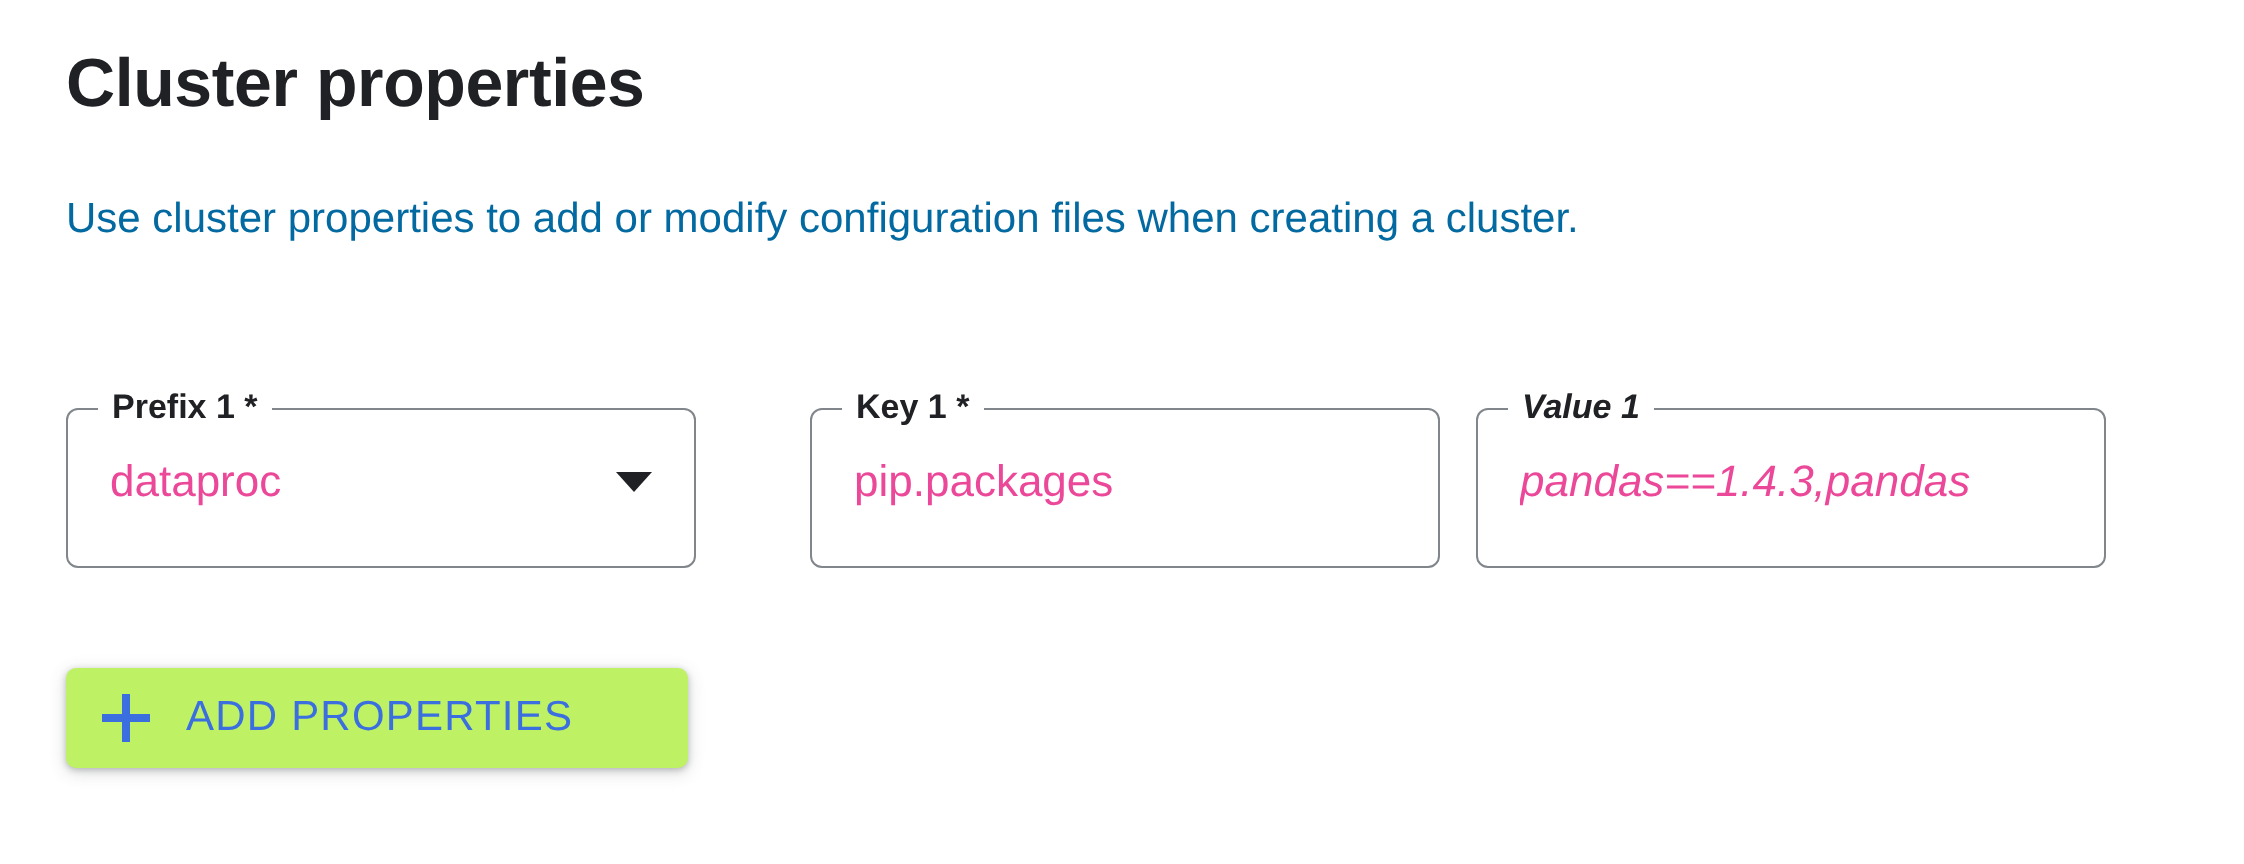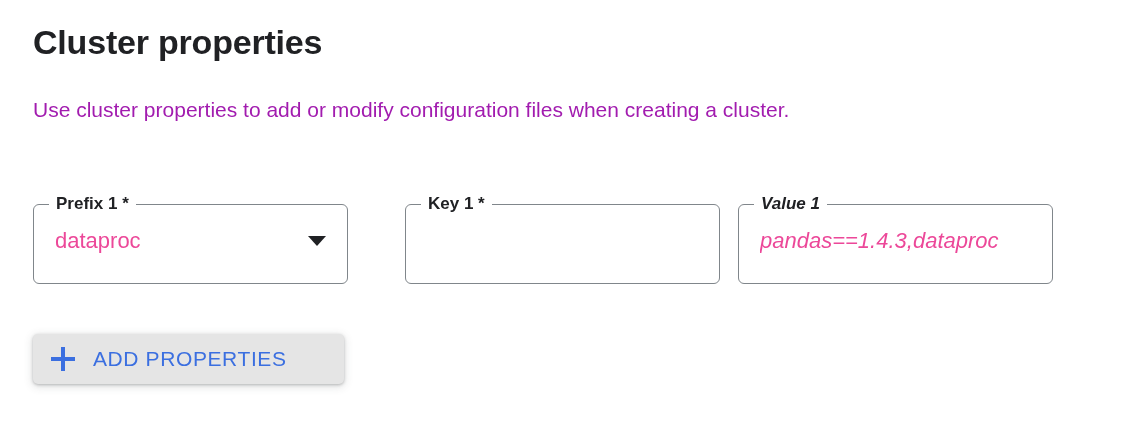--- a/index.html
+++ b/index.html
@@ -34,21 +34,21 @@
     white-space: nowrap;
   }
 
   .page-desc {
     position: absolute;
     left: 33px;
     top: 96px;
     font-size: 21px;
     line-height: 28px;
     font-weight: 400;
-    color: #a21caf;
+    color: #0369a1;
     white-space: nowrap;
   }
 
   
   .field-row {
     position: absolute;
     left: 33px;
     top: 204px;
     width: 1060px;
     height: 80px;
@@ -133,21 +133,21 @@
   
   .add-button {
     position: absolute;
     left: 33px;
     top: 334px;
     width: 311px;
     height: 50px;
     box-sizing: border-box;
     display: flex;
     align-items: center;
-    background: #e5e5e5;
+    background: #bef264;
     border: none;
     border-radius: 5px;
     box-shadow: 0 1px 3px rgba(60,64,67,0.30), 0 2px 8px 1px rgba(60,64,67,0.15);
     padding: 0 18px;
     cursor: pointer;
     font-family: "Liberation Sans", sans-serif;
   }
   .add-button-icon {
     position: relative;
     width: 24px;
@@ -194,28 +194,29 @@
       <div class="field-label">Prefix 1 *</div>
       <div class="field-value">dataproc</div>
       <div class="select-arrow"></div>
     </div>
 
     <div class="field col-2">
       <fieldset class="field-outline">
         <legend class="field-notch">Key 1 *</legend>
       </fieldset>
       <div class="field-label">Key 1 *</div>
+      <div class="field-value">pip.packages</div>
     </div>
 
     <div class="field col-3">
       <fieldset class="field-outline">
         <legend class="field-notch">Value 1</legend>
       </fieldset>
       <div class="field-label">Value 1</div>
-      <div class="field-value">pandas==1.4.3,dataproc</div>
+      <div class="field-value">pandas==1.4.3,pandas</div>
     </div>
 
   </div>
 
   <div class="add-button">
     <span class="add-button-icon"></span>
     <span class="add-button-label">ADD PROPERTIES</span>
   </div>
 
 </div>

